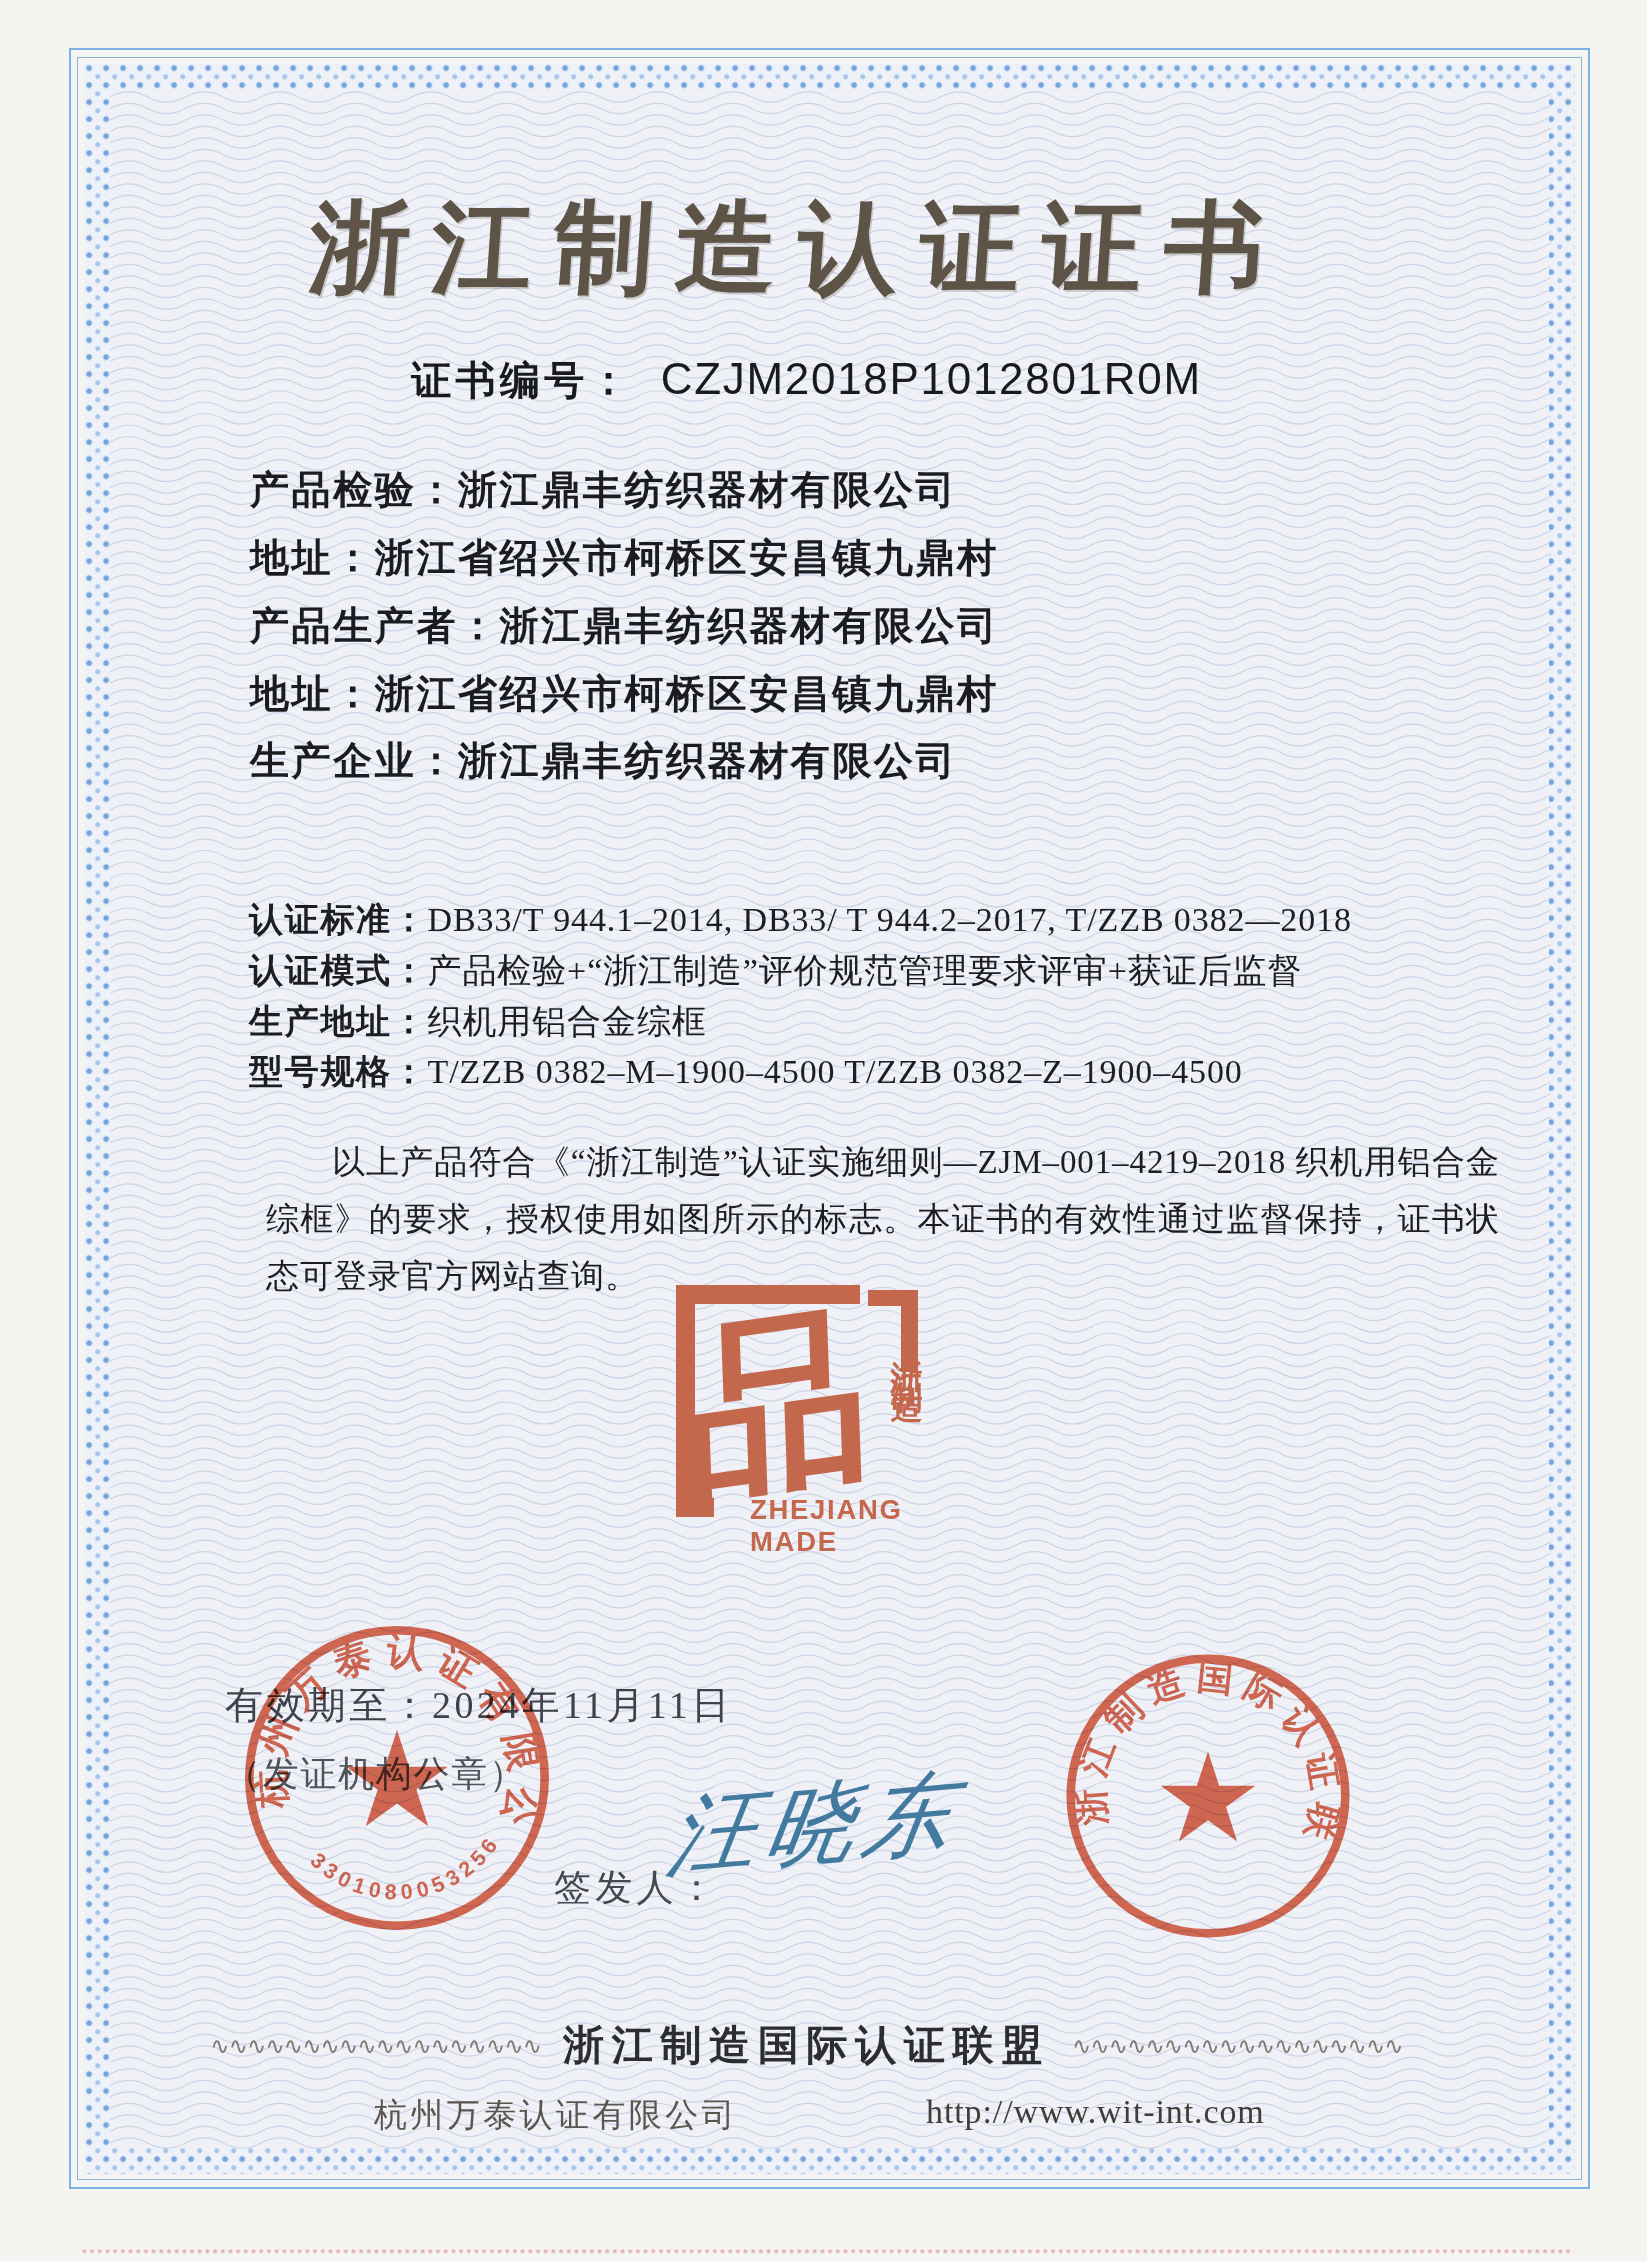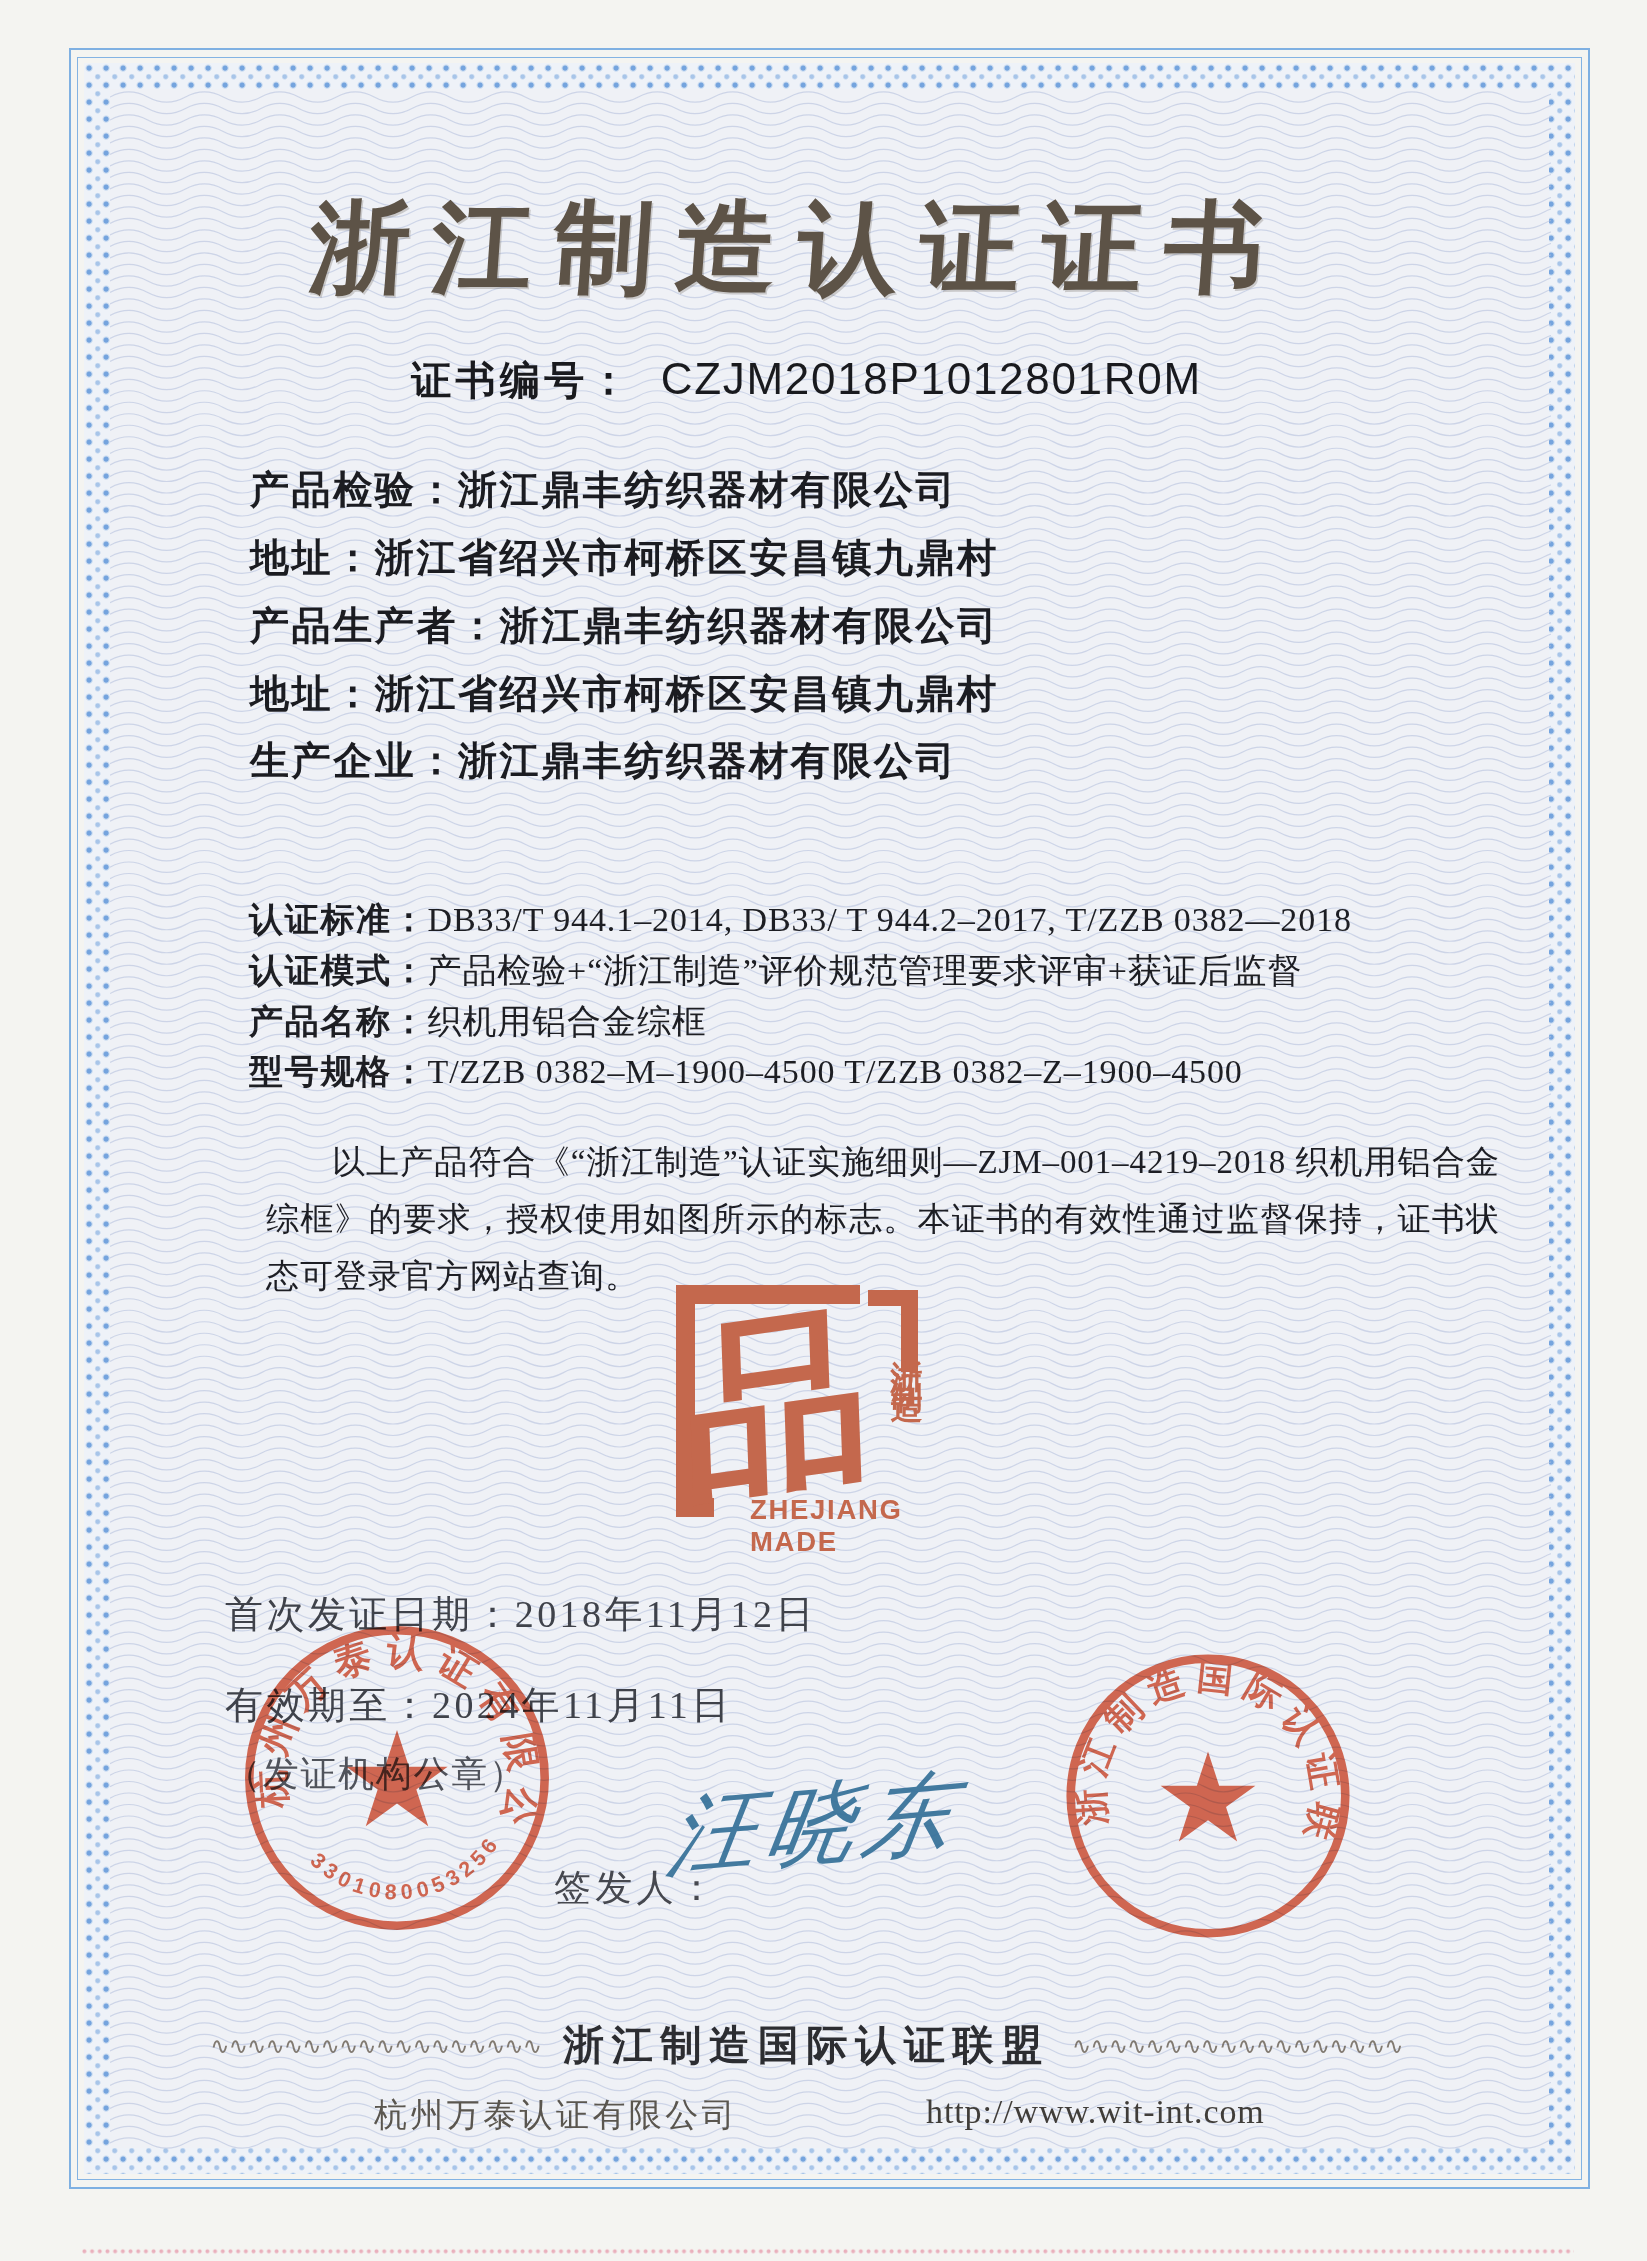--- a/index.html
+++ b/index.html
@@ -90,37 +90,36 @@
     </div>
 
     <div class="abs irow" style="top:463px"><span>产品检验：</span><span>浙江鼎丰纺织器材有限公司</span></div>
     <div class="abs irow" style="top:531px"><span>地址：</span><span>浙江省绍兴市柯桥区安昌镇九鼎村</span></div>
     <div class="abs irow" style="top:599px"><span>产品生产者：</span><span>浙江鼎丰纺织器材有限公司</span></div>
     <div class="abs irow" style="top:667px"><span>地址：</span><span>浙江省绍兴市柯桥区安昌镇九鼎村</span></div>
     <div class="abs irow" style="top:734px"><span>生产企业：</span><span>浙江鼎丰纺织器材有限公司</span></div>
 
     <div class="abs drow" style="top:897px"><b>认证标准：</b><span>DB33/T 944.1–2014, DB33/ T 944.2–2017, T/ZZB 0382—2018</span></div>
     <div class="abs drow" style="top:948px"><b>认证模式：</b><span>产品检验+“浙江制造”评价规范管理要求评审+获证后监督</span></div>
-    <div class="abs drow" style="top:999px"><b>产品名称：</b><span>织机用铝合金综框</span></div>
+    <div class="abs drow" style="top:999px"><b>生产地址：</b><span>织机用铝合金综框</span></div>
     <div class="abs drow" style="top:1049px"><b>型号规格：</b><span>T/ZZB 0382–M–1900–4500 T/ZZB 0382–Z–1900–4500</span></div>
 
     <div class="para">以上产品符合《“浙江制造”认证实施细则—ZJM–001–4219–2018 织机用铝合金综框》的要求，授权使用如图所示的标志。本证书的有效性通过监督保持，证书状态可登录官方网站查询。</div>
 
     <div class="logo">
       <div class="bar" style="left:0;top:0;width:184px;height:19px"></div>
       <div class="bar" style="left:192px;top:5.1px;width:50px;height:16.3px"></div>
       <div class="bar" style="left:225px;top:5.1px;width:17px;height:82px"></div>
       <div class="bar" style="left:0;top:0;width:19px;height:232px"></div>
       <div class="bar" style="left:0;top:213px;width:38px;height:19px"></div>
       <div class="glyph">品</div>
       <div class="vtext">浙江制造</div>
       <div class="caption">ZHEJIANG MADE</div>
     </div>
 
-    <div class="abs daterow" style="top:1589px"><span>首次发证日期：</span><span>2018年11月12日</span></div>
     <div class="abs daterow" style="top:1680px"><span>有效期至：</span><span>2024年11月11日</span></div>
     <div class="abs sealnote">（发证机构公章）</div>
 
     <div class="abs signer">签发人：</div>
     <div class="abs signature">汪晓东</div>
 
     <div class="abs alliance" style="position: absolute; top: 2018px;">
       <span class="flourish">∿∿∿∿∿∿∿∿∿∿∿∿∿∿∿∿∿∿</span>
       <span class="txt">浙江制造国际认证联盟</span>
       <span class="flourish">∿∿∿∿∿∿∿∿∿∿∿∿∿∿∿∿∿∿</span>

